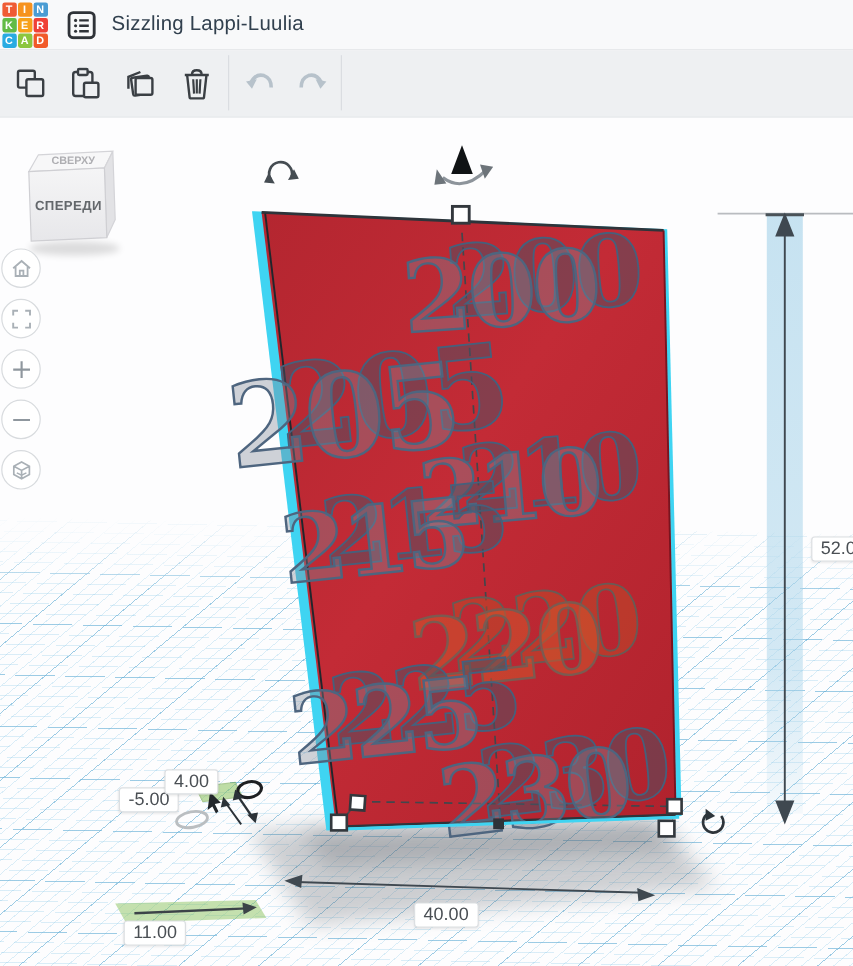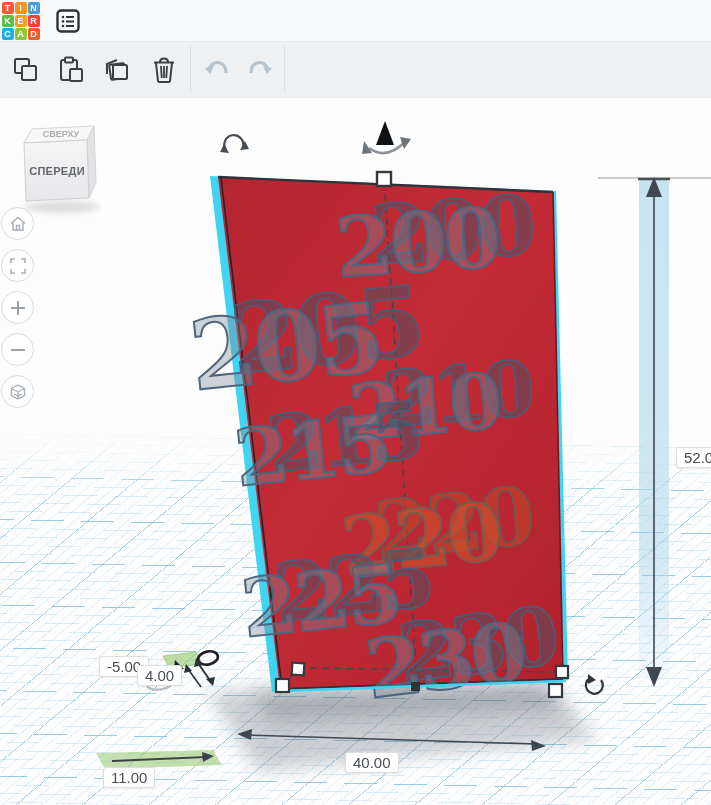--- a/index.html
+++ b/index.html
@@ -63,20 +63,21 @@
     </div>
     <svg class="doc-icon" viewBox="0 0 24 24">
       <rect x="1.5" y="1.5" width="21" height="21" rx="3.5" fill="none" stroke="#2f3338" stroke-width="2.4"></rect>
       <circle cx="7" cy="8" r="1.3" fill="#2f3338"></circle>
         <line x1="10" y1="8" x2="18" y2="8" stroke="#2f3338" stroke-width="2"></line>
       <circle cx="7" cy="12.5" r="1.3" fill="#2f3338"></circle>
         <line x1="10" y1="12.5" x2="18" y2="12.5" stroke="#2f3338" stroke-width="2"></line>
       <circle cx="7" cy="17" r="1.3" fill="#2f3338"></circle>
         <line x1="10" y1="17" x2="18" y2="17" stroke="#2f3338" stroke-width="2"></line>
     </svg>
+    <div class="title">Sizzling Lappi-Luulia</div>
   </div>
 
   <div class="toolbar">
     <svg class="tbtn" style="left:12px" viewBox="0 0 28 28">
       <rect x="3" y="3" width="14" height="14" rx="1.5" fill="none" stroke="#3a3f44" stroke-width="2"></rect>
       <rect x="10" y="10" width="14" height="14" rx="1.5" fill="#eef0f2" stroke="#3a3f44" stroke-width="2"></rect>
     </svg>
     <svg class="tbtn" style="left:57px" viewBox="0 0 28 28">
       <rect x="4" y="4" width="16" height="20" rx="2" fill="none" stroke="#3a3f44" stroke-width="2"></rect>
       <rect x="8" y="1.5" width="8" height="5" rx="1" fill="#eef0f2" stroke="#3a3f44" stroke-width="2"></rect>
@@ -236,21 +237,21 @@
         <ellipse cx="62" cy="110" rx="38" ry="6" fill="#000" opacity="0.13" filter="url(#blur3)"></ellipse>
         <polygon points="24,46 87,43 94,29 32,32" fill="#f7f7f8" stroke="#d4d4d8" stroke-width="1"></polygon>
         <polygon points="87,43 94,29 96,86 89,101" fill="#e2e2e5" stroke="#d4d4d8" stroke-width="1"></polygon>
         <polygon points="24,46 87,43 89,101 26,104" fill="url(#cubeFace)" stroke="#cfcfd3" stroke-width="1"></polygon>
         <text x="57" y="78" font-size="11" font-weight="bold" fill="#63676b" text-anchor="middle" letter-spacing="0.3">СПЕРЕДИ</text>
         <text x="61" y="40" font-size="9" font-weight="bold" fill="#aeaeb2" text-anchor="middle">СВЕРХУ</text>
       </g>
     </svg>
 
     <div class="dim-label" style="left:99px;top:559px">-5.00</div>
-    <div class="dim-label" style="left:137px;top:568px">4.00</div>
+    <div class="dim-label" style="left:137px;top:544px">4.00</div>
     <div class="dim-label" style="left:676px;top:350px">52.00</div>
     <div class="dim-label" style="left:345px;top:655px">40.00</div>
     <div class="dim-label" style="left:103px;top:670px">11.00</div>
 
     <div class="navbtn" style="top:110px">
       <svg width="18" height="18" viewBox="0 0 18 18">
           <path d="M2 8.5 L9 2.5 L16 8.5 M4 7.5 L4 15 L14 15 L14 7.5 M7.5 15 L7.5 10.5 L10.5 10.5 L10.5 15" fill="none" stroke="#a9b0b6" stroke-width="1.5"></path>
         </svg>
     </div>
     <div class="navbtn" style="top:152px">

